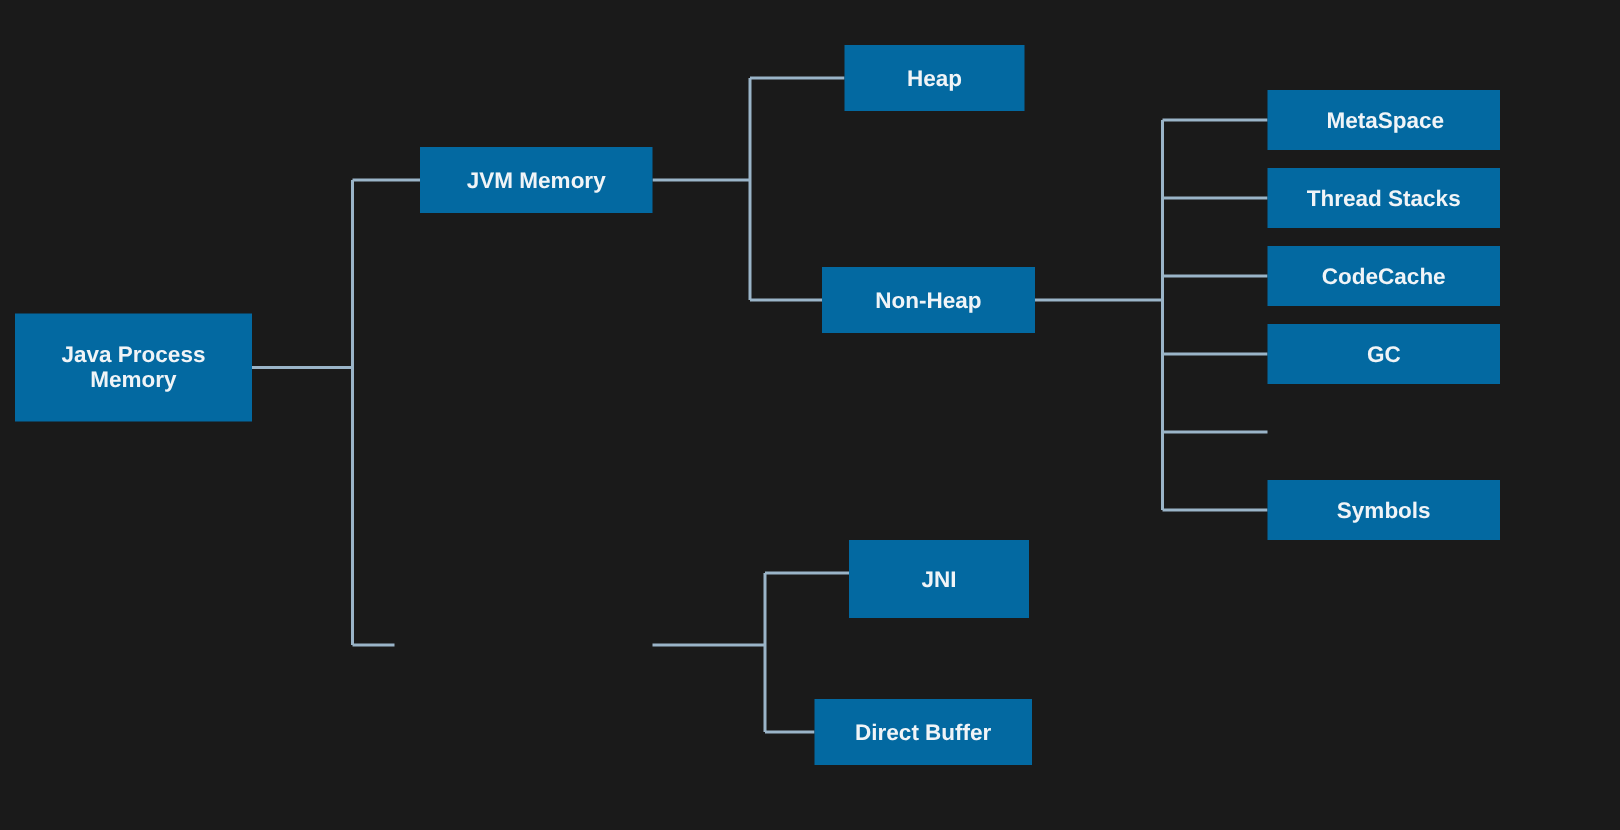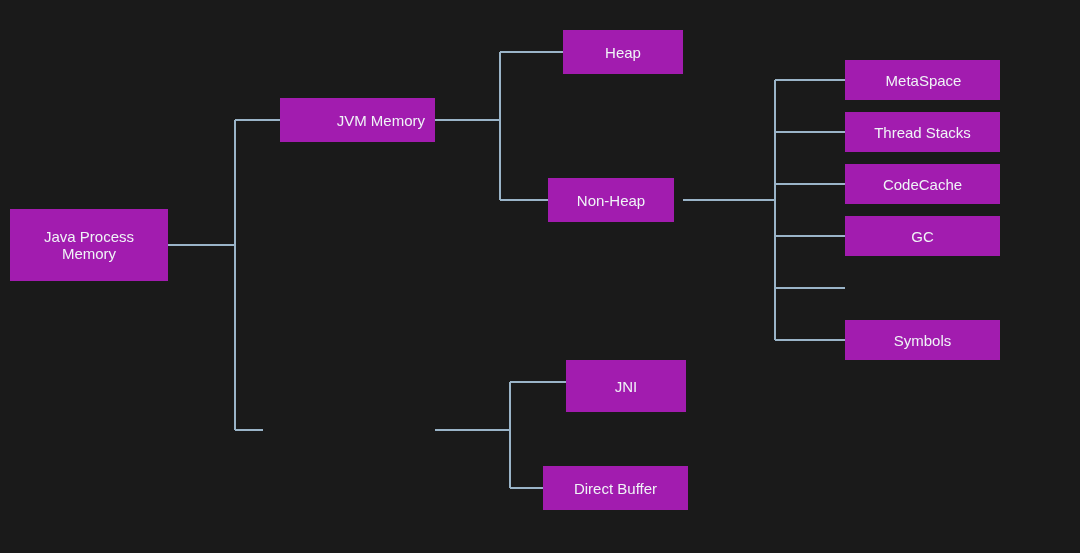--- a/index.html
+++ b/index.html
@@ -13,28 +13,29 @@
     }
 
     .diagram {
       width: 1080px;
       height: 553px;
       position: relative;
     }
 
     .node {
       position: absolute;
-      background: #a21caf;
+      background: #0369a1;
       color: #f0f4f7;
       font-size: 15px;
       display: flex;
       align-items: center;
       justify-content: center;
       text-align: center;
       padding: 6px 10px;
+      font-weight: bold;
     }
 
     
     .connectors {
       position: absolute;
       top: 0; left: 0;
       width: 1080px;
       height: 553px;
       pointer-events: none;
     }
@@ -71,30 +72,30 @@
     <line x1="775" y1="184" x2="845" y2="184" stroke="#9ab4c8" stroke-width="2"></line>
     <line x1="775" y1="236" x2="845" y2="236" stroke="#9ab4c8" stroke-width="2"></line>
     <line x1="775" y1="288" x2="845" y2="288" stroke="#9ab4c8" stroke-width="2"></line>
     <line x1="775" y1="340" x2="845" y2="340" stroke="#9ab4c8" stroke-width="2"></line>
   </svg>
 
   <div class="node" style="left:10px; top:209px; width:158px; height:72px;">
     <span>Java Process Memory</span>
   </div>
 
-  <div class="node" style="left:280px; top:98px; width:155px; height:44px;justify-content:flex-end;">
+  <div class="node" style="left:280px; top:98px; width:155px; height:44px;">
     <span>JVM Memory</span>
   </div>
 
 
   <div class="node" style="left:563px; top:30px; width:120px; height:44px;">
     <span>Heap</span>
   </div>
 
-  <div class="node" style="left:548px; top:178px; width:126px; height:44px;">
+  <div class="node" style="left:548px; top:178px; width:142px; height:44px;">
     <span>Non-Heap</span>
   </div>
 
   <div class="node" style="left:566px; top:360px; width:120px; height:52px;">
     <span>JNI</span>
   </div>
 
   <div class="node" style="left:543px; top:466px; width:145px; height:44px;">
     <span>Direct Buffer</span>
   </div>

